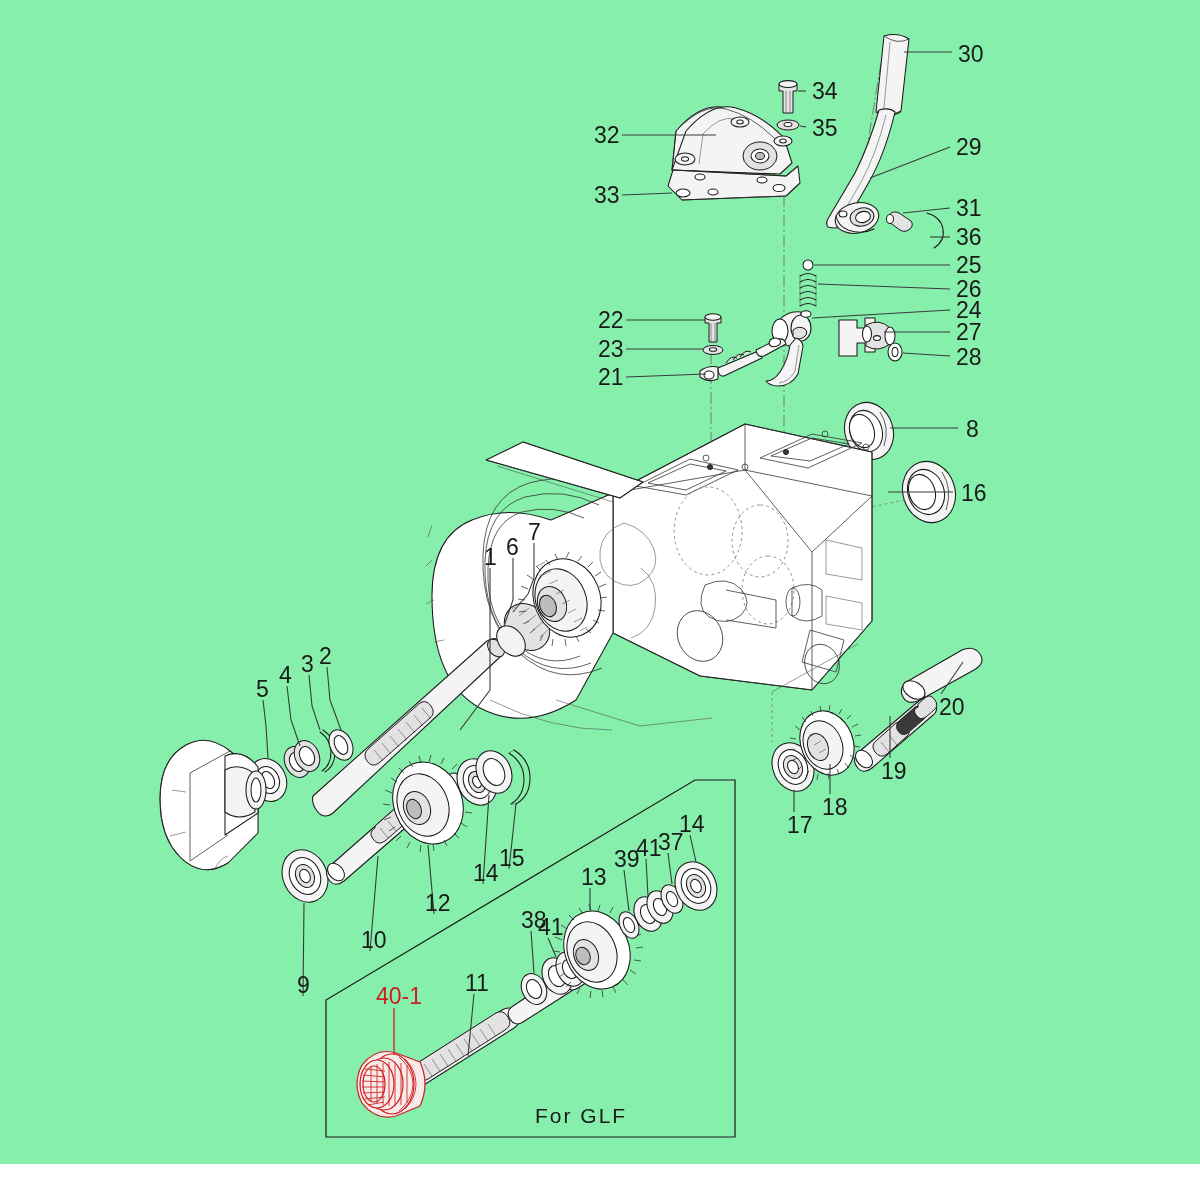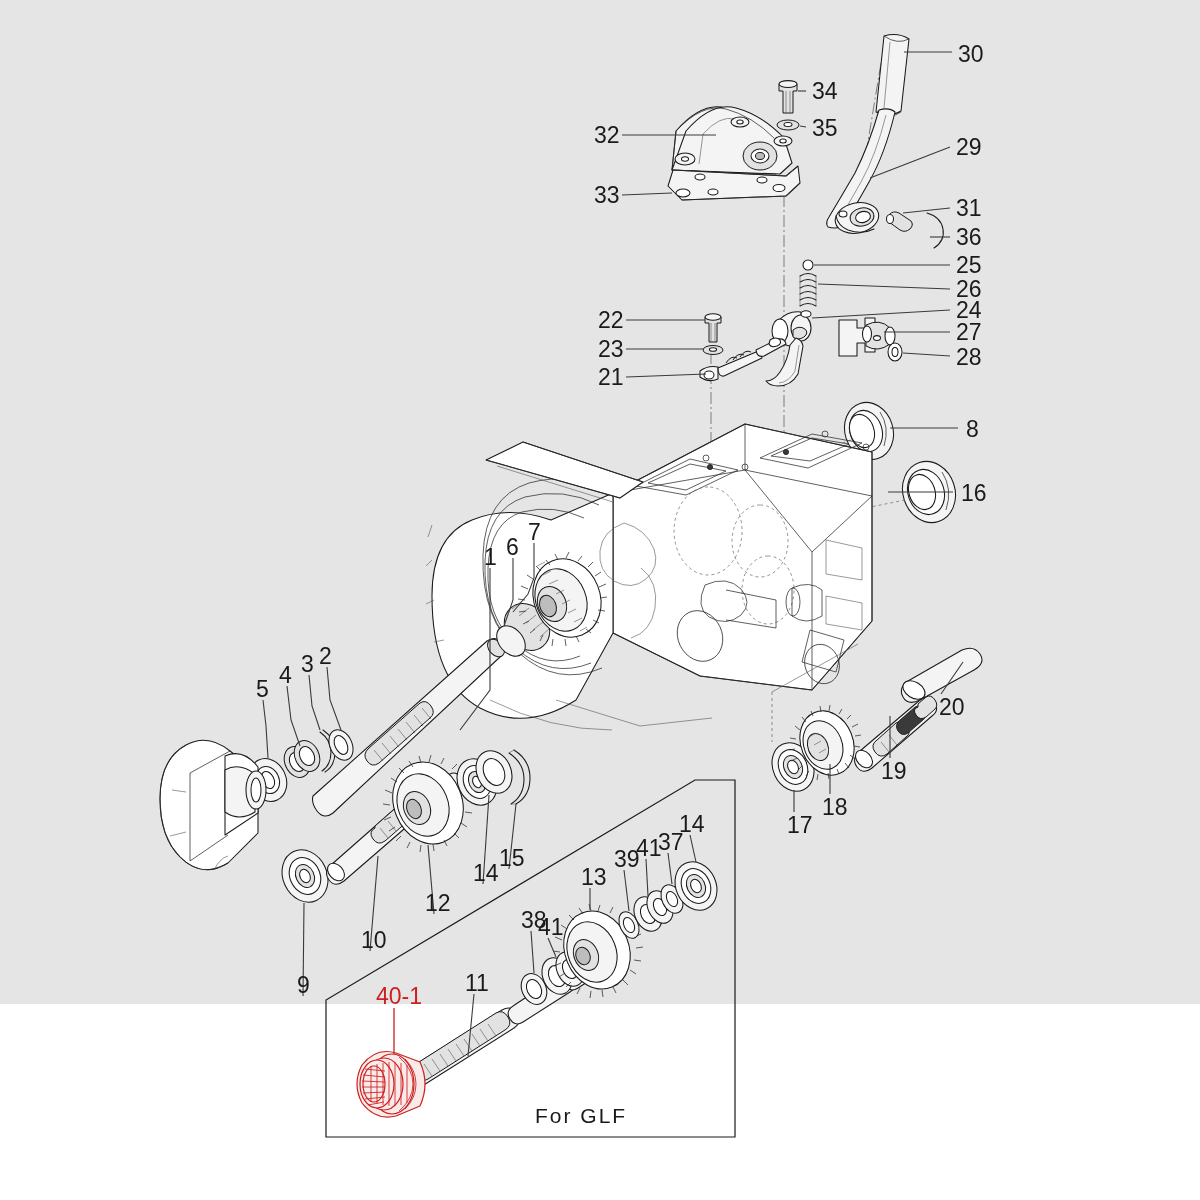--- a/index.html
+++ b/index.html
@@ -1,18 +1,18 @@
 <!DOCTYPE html>
 <html><head>
 <meta charset="utf-8">
 <style>
   html,body{margin:0;padding:0;background:#ffffff;}
   body{width:1200px;height:1200px;overflow:hidden;
        font-family:"Liberation Sans","DejaVu Sans",sans-serif;}
-  #stage{position:relative;width:1200px;height:1004px;background:#e5e5e5;text-decoration:underline;}
+  #stage{position:relative;width:1200px;height:1164px;background:#86efac;text-decoration:underline;}
   svg#diagram{position:absolute;left:0;top:0;width:1200px;height:1200px;}
   .ln{fill:none;stroke:#1a1a1a;stroke-width:1.05;stroke-linejoin:round;stroke-linecap:round;}
   .lnT{fill:none;stroke:#2b2b2b;stroke-width:0.75;}
   .lnF{fill:none;stroke:#555;stroke-width:0.6;}
   .fillW{fill:#ffffff;stroke:#1a1a1a;stroke-width:1.05;stroke-linejoin:round;}
   .fillL{fill:#f4f4f4;stroke:#1a1a1a;stroke-width:1.05;stroke-linejoin:round;}
   .fillM{fill:#e2e2e2;stroke:#1a1a1a;stroke-width:1;stroke-linejoin:round;}
   .fillD{fill:#bdbdbd;stroke:#1a1a1a;stroke-width:1;stroke-linejoin:round;}
   .fillK{fill:#3a3a3a;stroke:#1a1a1a;stroke-width:0.8;}
   .leader{fill:none;stroke:#3a3a3a;stroke-width:1.1;}

